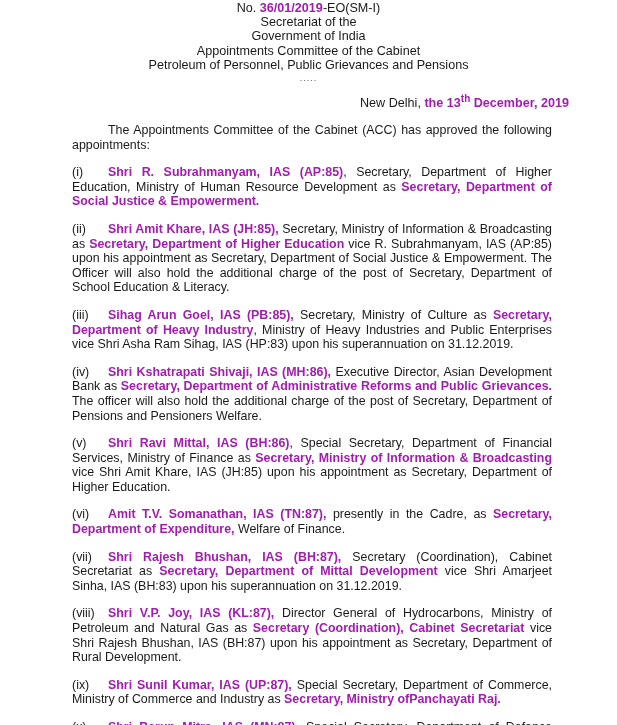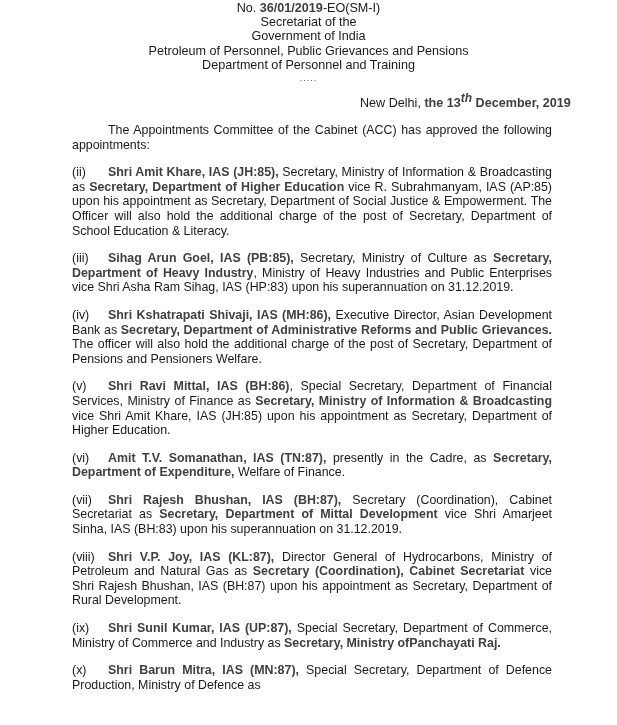--- a/index.html
+++ b/index.html
@@ -14,47 +14,48 @@
   .page { position: relative; width: 617px; height: 725px; }
   .header {
     position: absolute; left: 0; top: 1px; width: 617px;
     text-align: center; line-height: 14.2px; font-size: 12.6px;
   }
   .header .line { display: block; }
   .header .dots { display: block; font-size: 9px; line-height: 12px; letter-spacing: 1px; color: #555; }
   .dateline {
     position: absolute; left: 360px; top: 96px; font-size: 12.6px;
   }
-  .dateline sup { font-size: 12px; vertical-align: 5px; line-height: 0; font-style: italic; }
+  .dateline sup { font-size: 10px; vertical-align: 5px; line-height: 0; }
   .body {
     position: absolute; left: 72px; top: 123px; width: 480px;
   }
   p { margin: 0 0 13px 0; text-align: justify; }
   p.intro { text-indent: 36px; }
   .num { display: inline-block; width: 36px; }
-  b { font-weight: bold; color: #404040; margin-top: 16px; }
+  b { font-weight: bold; color: #a21caf; margin-top: 16px; }
 </style>
 </head>
 <body>
 
 <div class="page">
   <div class="header">
     <span class="line"><span>No. </span><b>36/01/2019</b><span>-EO(SM-I)</span></span>
     <span class="line">Secretariat of the</span>
     <span class="line">Government of India</span>
+    <span class="line">Appointments Committee of the Cabinet</span>
     <span class="line">Petroleum of Personnel, Public Grievances and Pensions</span>
-    <span class="line">Department of Personnel and Training</span>
     <span class="dots">.....</span>
   </div>
 
   <div class="dateline"><span>New Delhi, </span><b><span>the 13</span><sup>th</sup><span> December, 2019</span></b></div>
 
   <div class="body">
     <p class="intro">The Appointments Committee of the Cabinet (ACC) has approved the following appointments:</p>
     <div id="appointments">
+        <p><span class="num">(i)</span><b>Shri R. Subrahmanyam, IAS (AP:85)</b><span>, Secretary, Department of Higher Education, Ministry of Human Resource Development as </span><b>Secretary, Department of Social Justice &amp; Empowerment.</b></p>
         <p><span class="num">(ii)</span><b>Shri Amit Khare, IAS (JH:85),</b><span> Secretary, Ministry of Information &amp; Broadcasting as </span><b>Secretary, Department of Higher Education</b><span> vice R. Subrahmanyam, IAS (AP:85) upon his appointment as Secretary, Department of Social Justice &amp; Empowerment. The Officer will also hold the additional charge of the post of Secretary, Department of School Education &amp; Literacy.</span></p>
         <p><span class="num">(iii)</span><b>Sihag Arun Goel, IAS (PB:85),</b><span> Secretary, Ministry of Culture as </span><b>Secretary, Department of Heavy Industry</b><span>, Ministry of Heavy Industries and Public Enterprises vice Shri Asha Ram Sihag, IAS (HP:83) upon his superannuation on 31.12.2019.</span></p>
         <p><span class="num">(iv)</span><b>Shri Kshatrapati Shivaji, IAS (MH:86),</b><span> Executive Director, Asian Development Bank as </span><b>Secretary, Department of Administrative Reforms and Public Grievances.</b><span> The officer will also hold the additional charge of the post of Secretary, Department of Pensions and Pensioners Welfare.</span></p>
         <p><span class="num">(v)</span><b>Shri Ravi Mittal, IAS (BH:86)</b><span>, Special Secretary, Department of Financial Services, Ministry of Finance as </span><b>Secretary, Ministry of Information &amp; Broadcasting</b><span> vice Shri Amit Khare, IAS (JH:85) upon his appointment as Secretary, Department of Higher Education.</span></p>
         <p><span class="num">(vi)</span><b>Amit T.V. Somanathan, IAS (TN:87),</b><span> presently in the Cadre, as </span><b>Secretary, Department of Expenditure,</b><span> Welfare of Finance.</span></p>
         <p><span class="num">(vii)</span><b>Shri Rajesh Bhushan, IAS (BH:87),</b><span> Secretary (Coordination), Cabinet Secretariat as </span><b>Secretary, Department of Mittal Development</b><span> vice Shri Amarjeet Sinha, IAS (BH:83) upon his superannuation on 31.12.2019.</span></p>
         <p><span class="num">(viii)</span><b>Shri V.P. Joy, IAS (KL:87),</b><span> Director General of Hydrocarbons, Ministry of Petroleum and Natural Gas as </span><b>Secretary (Coordination), Cabinet Secretariat</b><span> vice Shri Rajesh Bhushan, IAS (BH:87) upon his appointment as Secretary, Department of Rural Development.</span></p>
         <p><span class="num">(ix)</span><b>Shri Sunil Kumar, IAS (UP:87),</b><span> Special Secretary, Department of Commerce, Ministry of Commerce and Industry as </span><b>Secretary, Ministry ofPanchayati Raj.</b></p>
         <p><span class="num">(x)</span><b>Shri Barun Mitra, IAS (MN:87),</b><span> Special Secretary, Department of Defence Production, Ministry of Defence as </span></p>
       </div>

